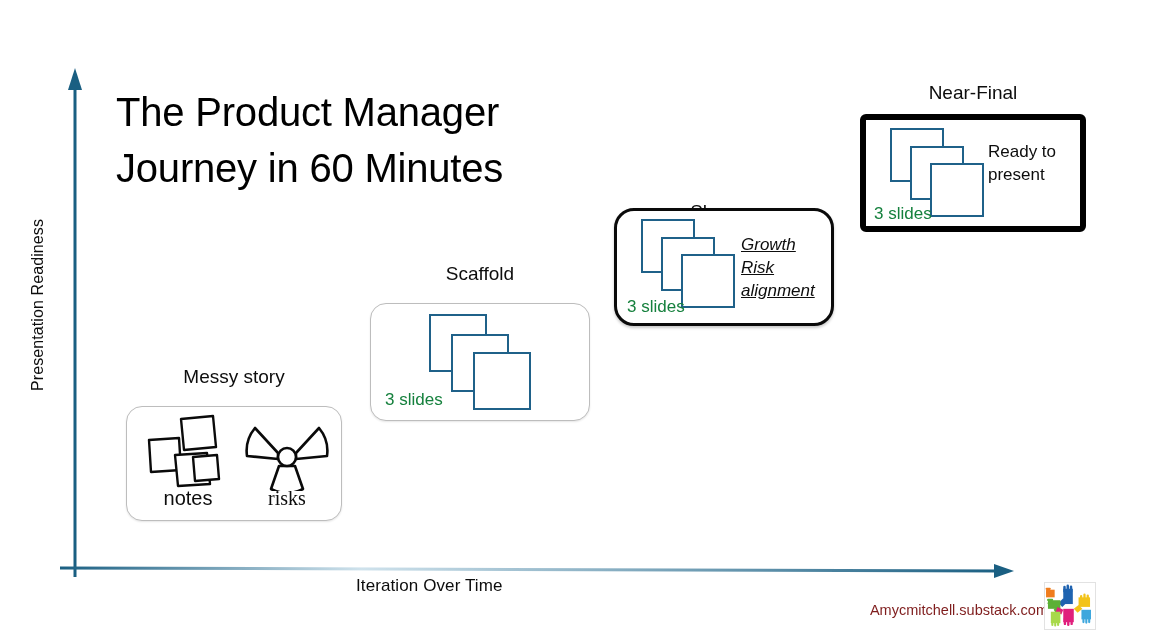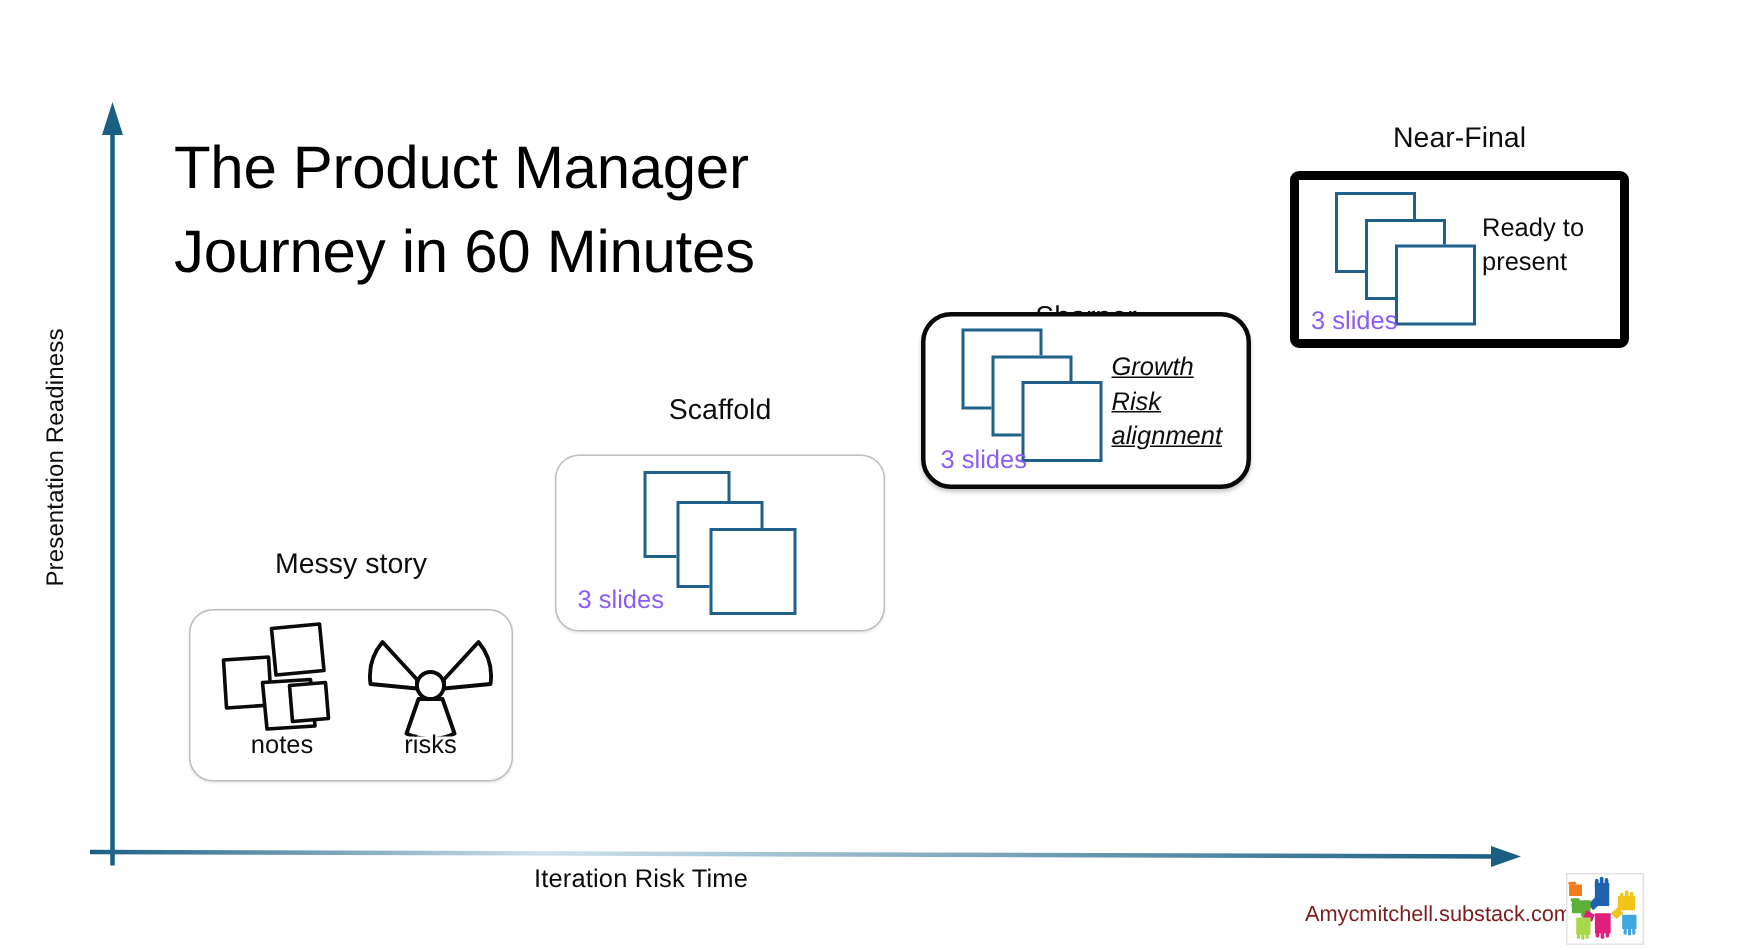--- a/index.html
+++ b/index.html
@@ -84,21 +84,21 @@
     box-shadow: 0 2px 3px rgba(0,0,0,0.22);
   }
   .card.thick {
     border: 6px solid #000000;
     border-radius: 6px;
   }
 
   .slides-count {
     position: absolute;
     font-size: 17px;
-    color: #8b5cf6;
+    color: #15803d;
     white-space: nowrap;
     z-index: 4;
     text-align: center;
   }
   .side-note {
     position: absolute;
     font-size: 17px;
     line-height: 23px;
     color: #0d0d0d;
     z-index: 4;
@@ -112,21 +112,21 @@
     border: 2.6px solid #1f6189;
     box-sizing: border-box;
   }
 
   .icon-cell { position: absolute; }
   .icon-caption {
     position: absolute;
     left: 0;
     width: 100%;
     text-align: center;
-    font-size: 17px;
+    font-size: 20px;
     color: #0d0d0d;
     white-space: nowrap;
   }
 
   
   #credit {
     position: absolute;
     right: 114px;
     top: 602px;
     font-size: 14.5px;
@@ -164,21 +164,21 @@
     </defs>
 
     <line x1="75" y1="84" x2="75" y2="577" stroke="#1a5f82" stroke-width="3"></line>
     <polygon points="75,68 68,90 82,90" fill="#1a5f82"></polygon>
 
     <line x1="60" y1="568" x2="1002" y2="571" stroke="url(#xgrad)" stroke-width="3"></line>
     <polygon points="1014,571 994,564 994,578" fill="#1a5f82"></polygon>
   </svg>
 
   <div id="ylabel">Presentation Readiness</div>
-  <div id="xlabel">Iteration Risk Time</div>
+  <div id="xlabel">Iteration Over Time</div>
 
   <div class="stage" style="left:126px; top:366px; width:216px;">
     <div class="stage-title" style="top:0;">Messy story</div>
 
     <div class="card thin" style="top:40px; width:216px; height:115px;">
 
       <div class="icon-cell" style="left:16px; top:6px; width:90px; height:80px;">
         <svg viewBox="0 0 90 80" width="90" height="80">
           <g fill="#ffffff" stroke="#0a0a0a" stroke-width="2.4" stroke-linejoin="round">
             <path d="M38,6 L70,3 L73,34 L41,37 Z"></path>
@@ -193,21 +193,21 @@
       <div class="icon-cell" style="left:118px; top:6px; width:84px; height:78px;">
         <svg viewBox="0 0 84 78" width="84" height="78">
           <g fill="#ffffff" stroke="#0a0a0a" stroke-width="2.6" stroke-linejoin="round">
             <path d="M33,40 L10,15 A36,36 0 0 0 2,43 L33,46 Z"></path>
             <path d="M51,40 L74,15 A36,36 0 0 1 82,43 L51,46 Z"></path>
             <path d="M34,53 L26,76 A36,36 0 0 0 58,76 L50,53 Z"></path>
           </g>
           <circle cx="42" cy="44" r="9" fill="#ffffff" stroke="#0a0a0a" stroke-width="2.6"></circle>
         </svg>
       </div>
-      <div class="icon-caption" style="left:118px; top:80px; width:84px;">risks</div>
+      <div class="icon-caption" style="left:118px; top:80px; width:84px;font-family:Liberation Serif, serif;">risks</div>
     </div>
   </div>
 
   <div class="stage" style="left:370px; top:263px; width:220px;">
     <div class="stage-title" style="top:0;">Scaffold</div>
 
     <div class="card thin" style="top:40px; width:220px; height:118px;">
       <div class="slide-stack" style="left:58px; top:10px; width:120px; height:92px;">
         <div class="slide-sq" style="left:0;  top:0;  width:58px; height:58px;"></div>
         <div class="slide-sq" style="left:22px; top:20px; width:58px; height:58px;"></div>

